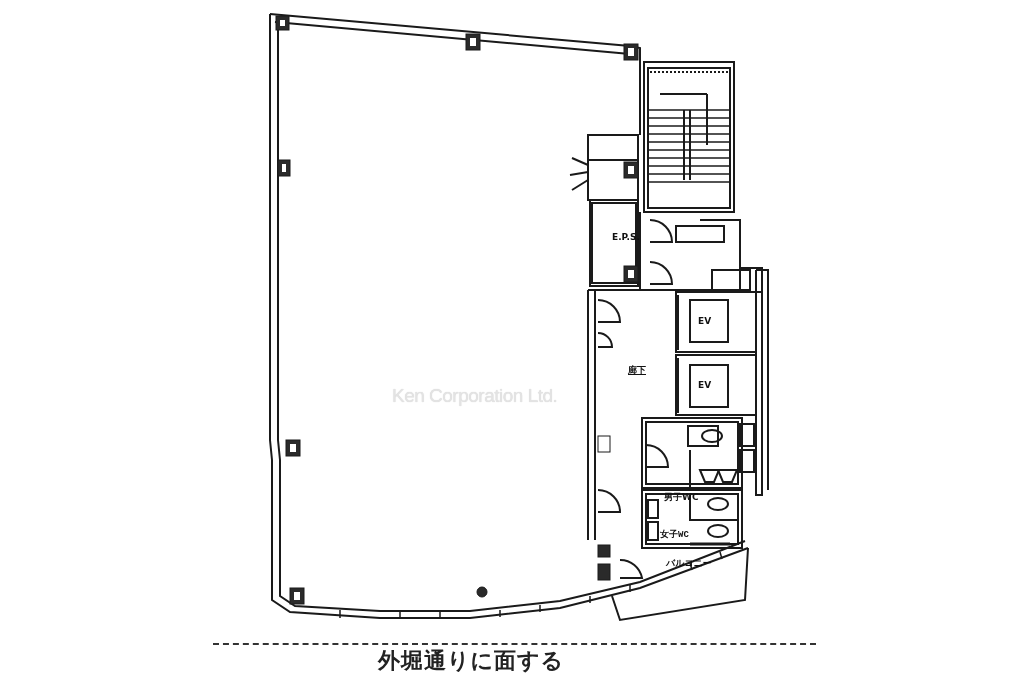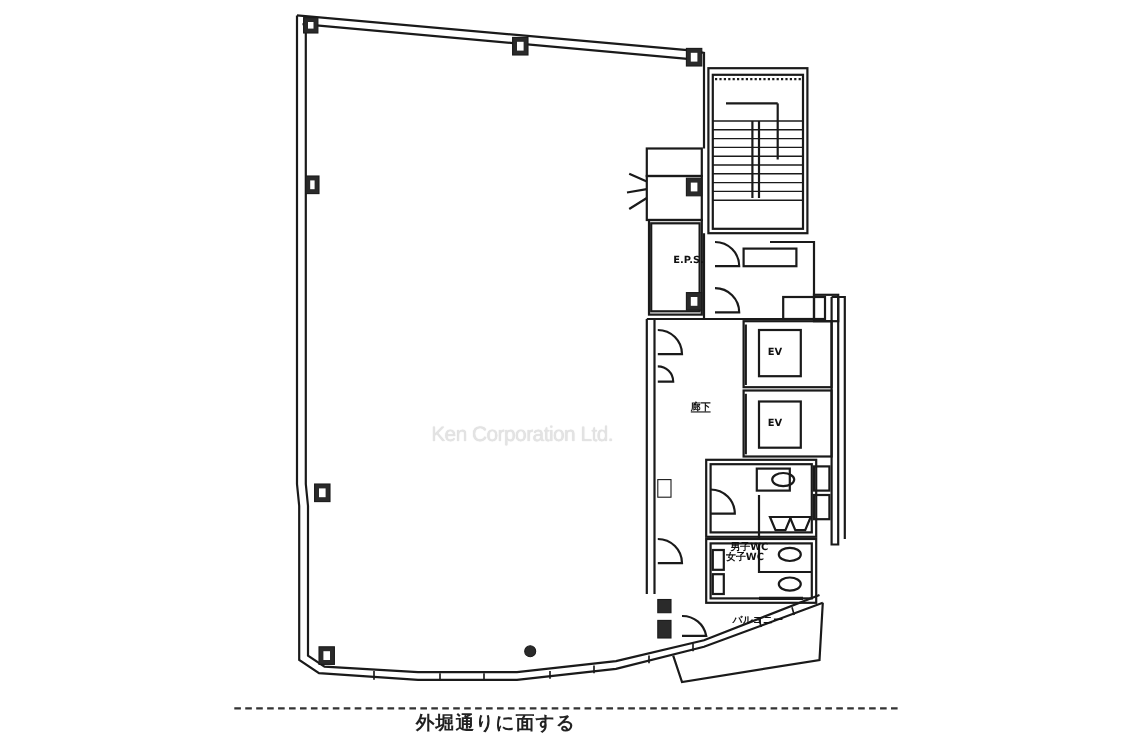--- a/index.html
+++ b/index.html
@@ -1,21 +1,21 @@
 <!DOCTYPE html>
 <html><head>
 <meta charset="utf-8">
 <style>
   html, body { margin:0; padding:0; background:#ffffff; }
   body { width:1024px; height:683px; position:relative; overflow:hidden; font-family:"DejaVu Sans", sans-serif; }
   #plan { position:absolute; left:0; top:0; width:1024px; height:683px; }
   .lbl { position:absolute; font-family:"DejaVu Sans", sans-serif; color:#111; white-space:nowrap; }
   .small { font-size:9px; font-weight:bold; }
   .watermark { position:absolute; left:392px; top:385px; font-family:"Liberation Sans", sans-serif; font-size:19px; color:#e3e3e3; letter-spacing:-0.5px; text-shadow:0 0 1px #d0d0d0; }
-  .caption { position:absolute; left:378px; top:646px; font-family:Liberation Mono, monospace; font-size:17px; font-weight:bold; color:#222; letter-spacing:1px; }
+  .caption { position:absolute; left:378px; top:646px; font-family:Liberation Mono, monospace; font-size:22px; font-weight:bold; color:#222; letter-spacing:1px; }
   .dash { position:absolute; left:213px; top:643px; width:603px; height:0; border-top:2px dashed #333; }
 </style>
 </head>
 <body>
 
 <svg id="plan" viewBox="0 0 1024 683" xmlns="http://www.w3.org/2000/svg">
   <g fill="none" stroke="#1a1a1a" stroke-width="2">
 
     <g>
       <path d="M270,14 L630,46 L640,48 L640,135"></path>
@@ -148,19 +148,19 @@
     <rect x="290" y="444" width="6" height="8"></rect>
     <rect x="294" y="592" width="6" height="8"></rect>
   </g>
 </svg>
 
 <div class="lbl small" style="left:612px;top:232px;">E.P.S.</div>
 <div class="lbl small" style="left:698px;top:316px;">EV</div>
 <div class="lbl small" style="left:698px;top:380px;">EV</div>
 <div class="lbl small" style="left:628px;top:364px;text-decoration:underline;">廊下</div>
 <div class="lbl small" style="left:664px;top:451px;margin-top:40px;">男子WC</div>
-<div class="lbl small" style="left:660px;top:500px;">女子WC</div>
+<div class="lbl small" style="left:660px;top:528px;font-family:Liberation Mono, monospace;">女子WC</div>
 <div class="lbl small" style="left:666px;top:557px;">バルコニー</div>
 
 <div class="watermark">Ken Corporation Ltd.</div>
 
 <div class="dash"></div>
 <div class="caption">外堀通りに面する</div>
 
 </body></html>

